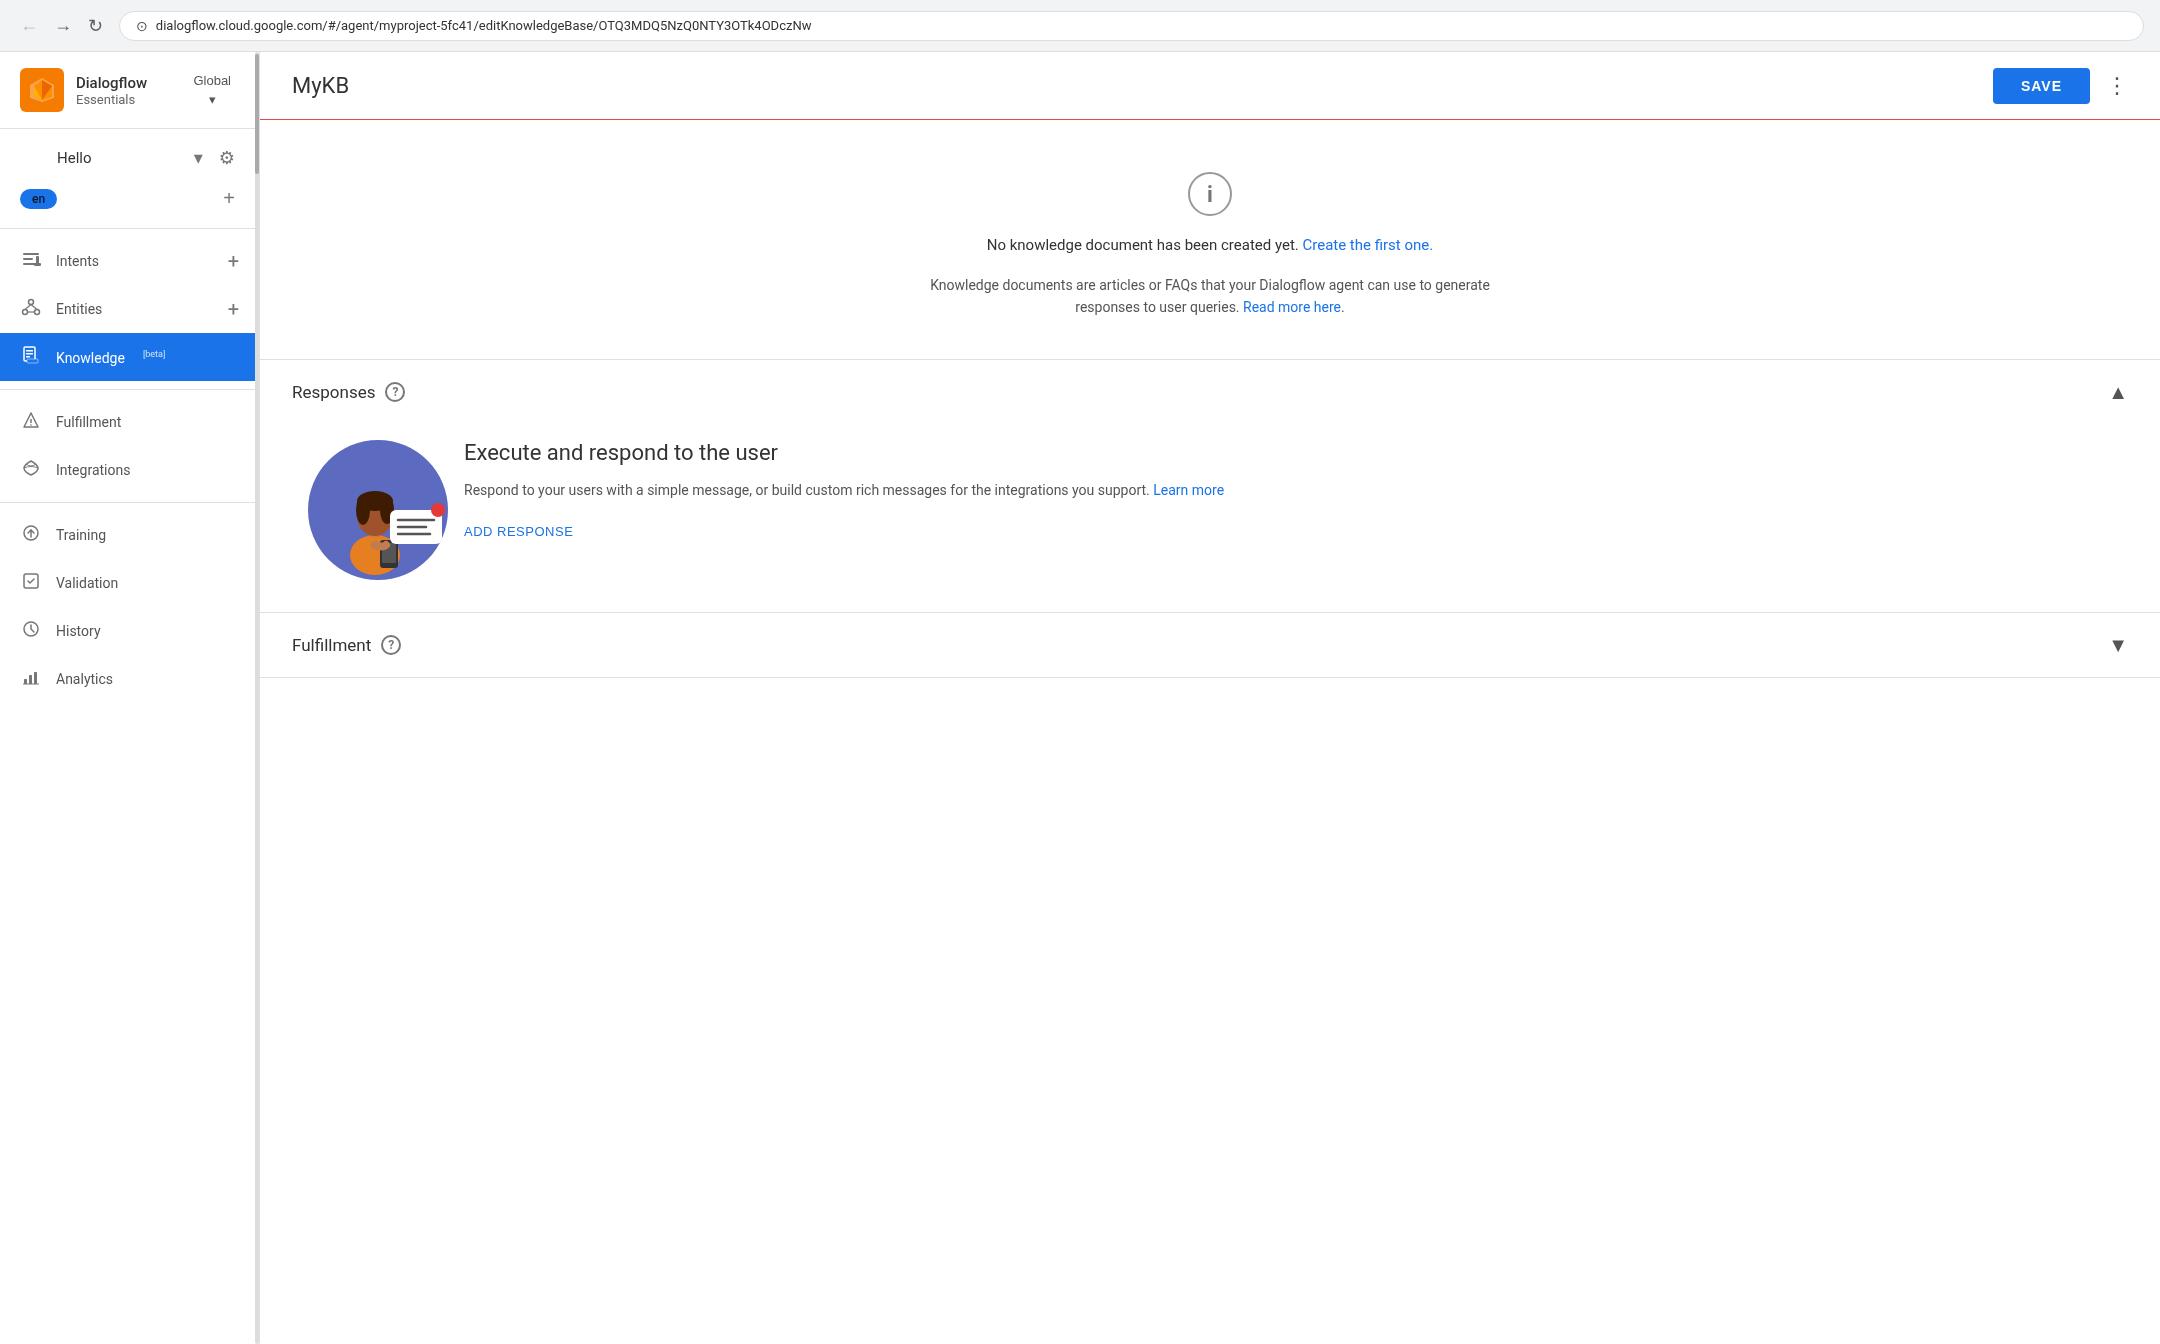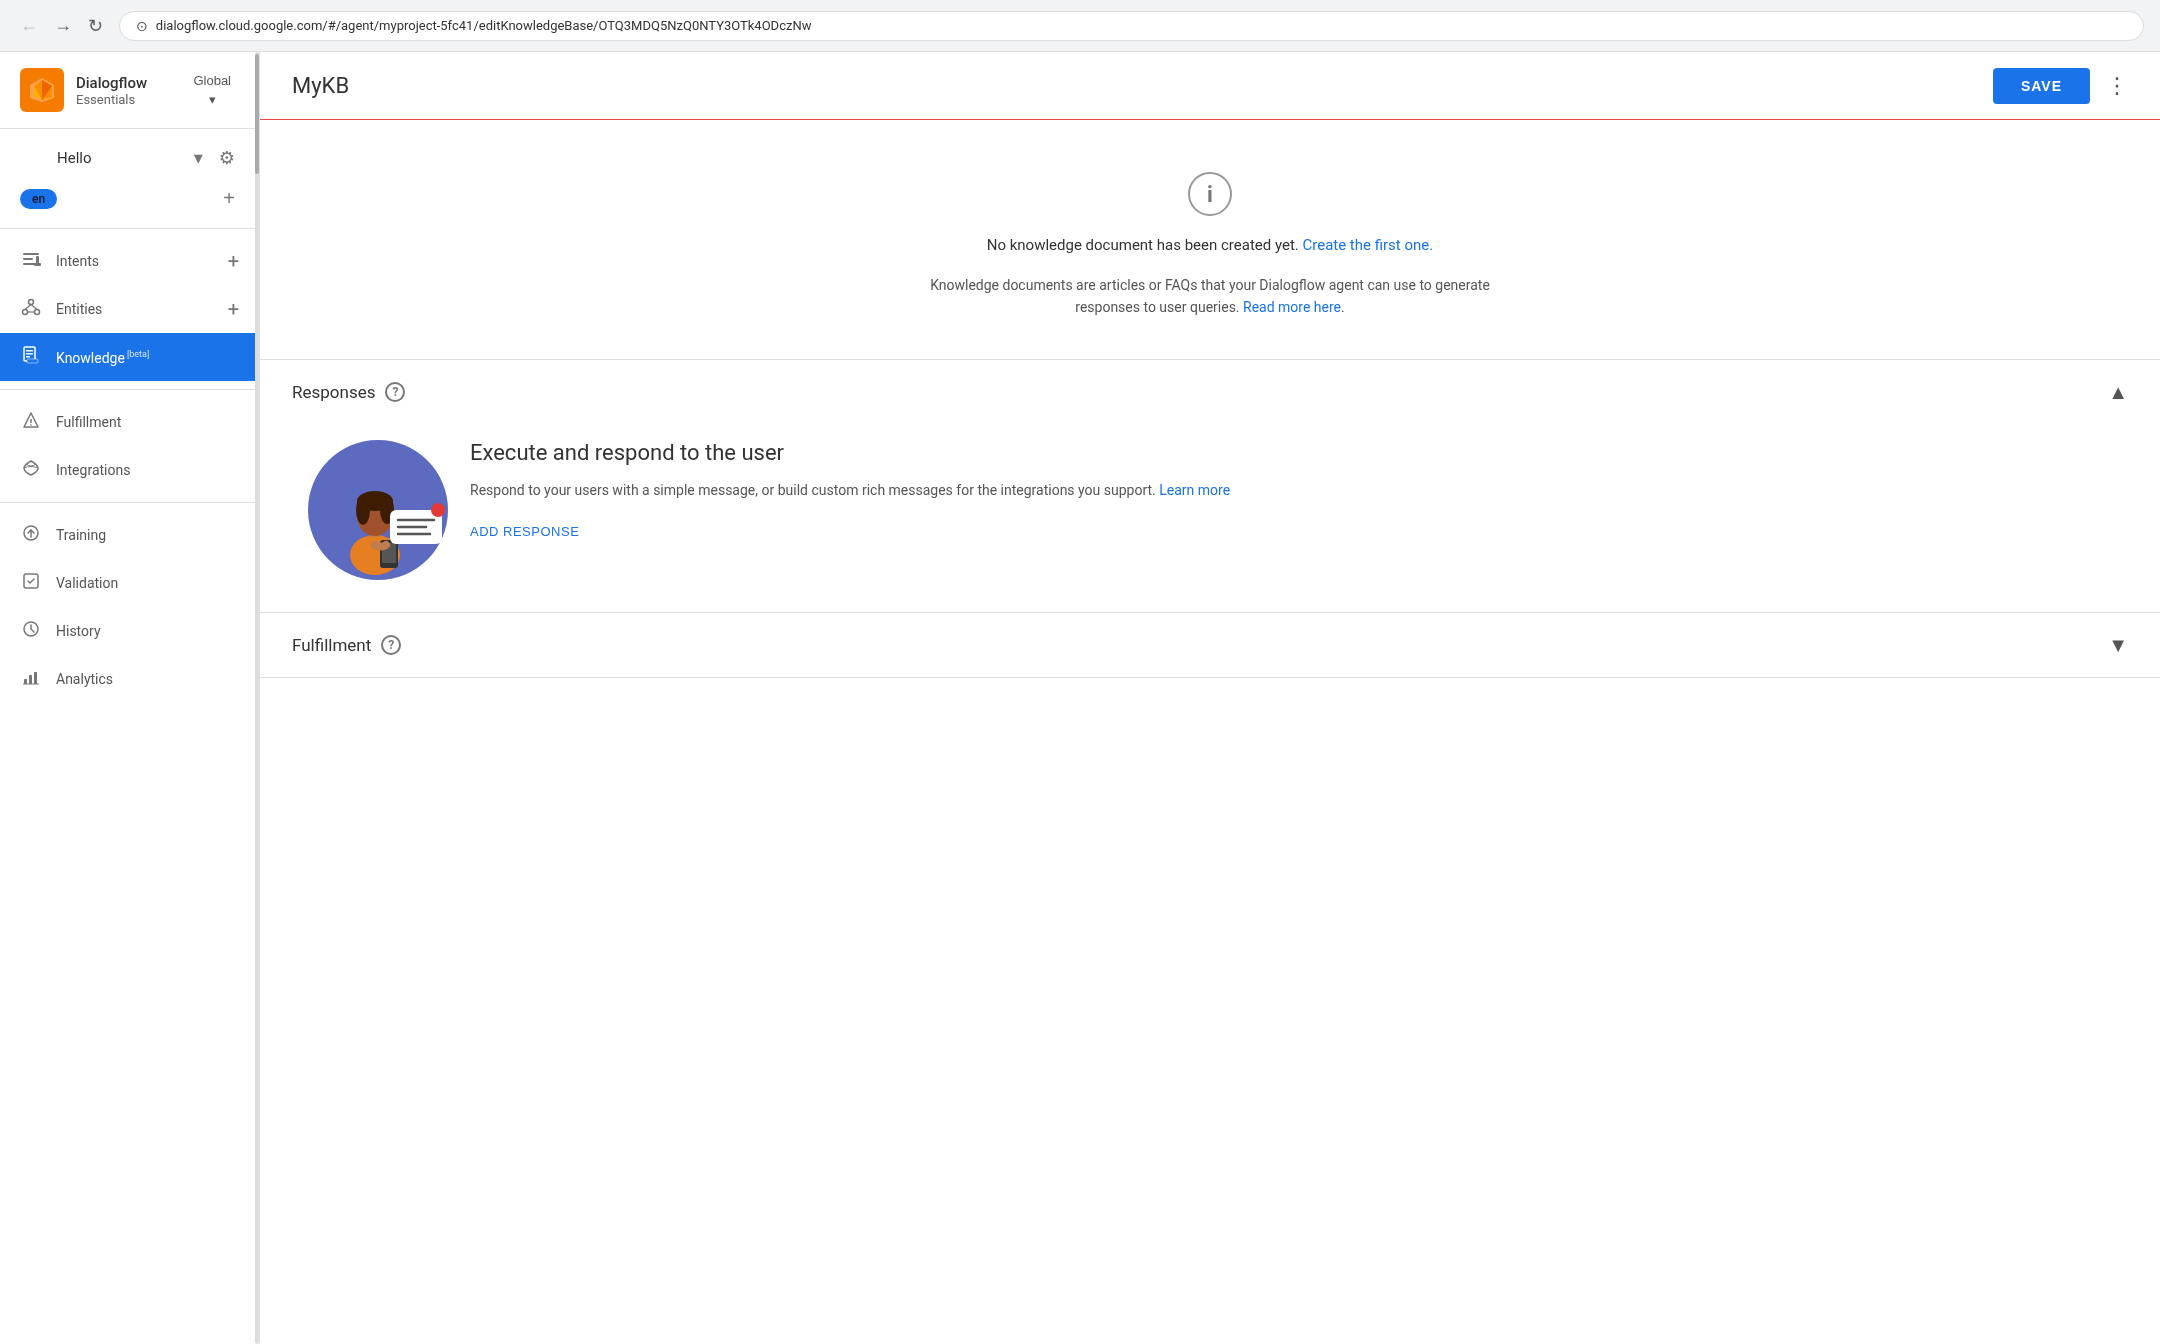--- a/index.html
+++ b/index.html
@@ -72,21 +72,21 @@
     .nav-item {
       display: flex; align-items: center; padding: 12px 20px; gap: 14px;
       cursor: pointer; color: #555; font-size: 14px; position: relative;
     }
     .nav-item.active { background: #1a73e8; color: #fff; }
     .nav-item.active .nav-icon { color: #fff; }
     .nav-icon { font-size: 18px; color: #777; width: 22px; text-align: center; }
     .nav-label { flex: 1; }
     .beta-badge {
       font-size: 9px; background: none; color: inherit; opacity: 0.8;
-      vertical-align: super; margin-left: 2px;
+      vertical-align: super; margin-left: 18px;
     }
     .nav-item.active .beta-badge { color: #fff; }
     .add-btn { font-size: 20px; color: #777; }
 
     
     .scroll-track {
       width: 4px; background: #ddd; position: absolute; right: 0; top: 0; bottom: 0; border-radius: 2px;
     }
     .scroll-thumb {
       width: 4px; height: 120px; background: #aaa; border-radius: 2px; margin-top: 40%;
@@ -136,21 +136,21 @@
     }
     .section-title-row { display: flex; align-items: center; gap: 10px; }
     .section-title { font-size: 17px; color: #333; font-weight: 400; }
     .help-icon {
       width: 20px; height: 20px; border: 2px solid #777; border-radius: 50%;
       display: flex; align-items: center; justify-content: center;
       font-size: 12px; color: #777; font-weight: 700; cursor: pointer;
     }
     .chevron { font-size: 20px; color: #555; }
 
-    .responses-body { display: flex; padding: 16px 48px 32px; gap: 22px; align-items: flex-start; }
+    .responses-body { display: flex; padding: 16px 48px 32px; gap: 16px; align-items: flex-start; }
     .responses-illustration {
       width: 140px; min-width: 140px;
     }
     .illus-circle {
       width: 140px; height: 140px; background: #5c6bc0; border-radius: 50%;
       position: relative; overflow: visible; display: flex; align-items: flex-end; justify-content: center;
     }
     .responses-info { flex: 1; }
     .responses-heading { font-size: 22px; color: #333; margin-bottom: 14px; font-weight: 400; }
     .responses-desc { font-size: 14px; color: #555; line-height: 1.6; margin-bottom: 20px; }

